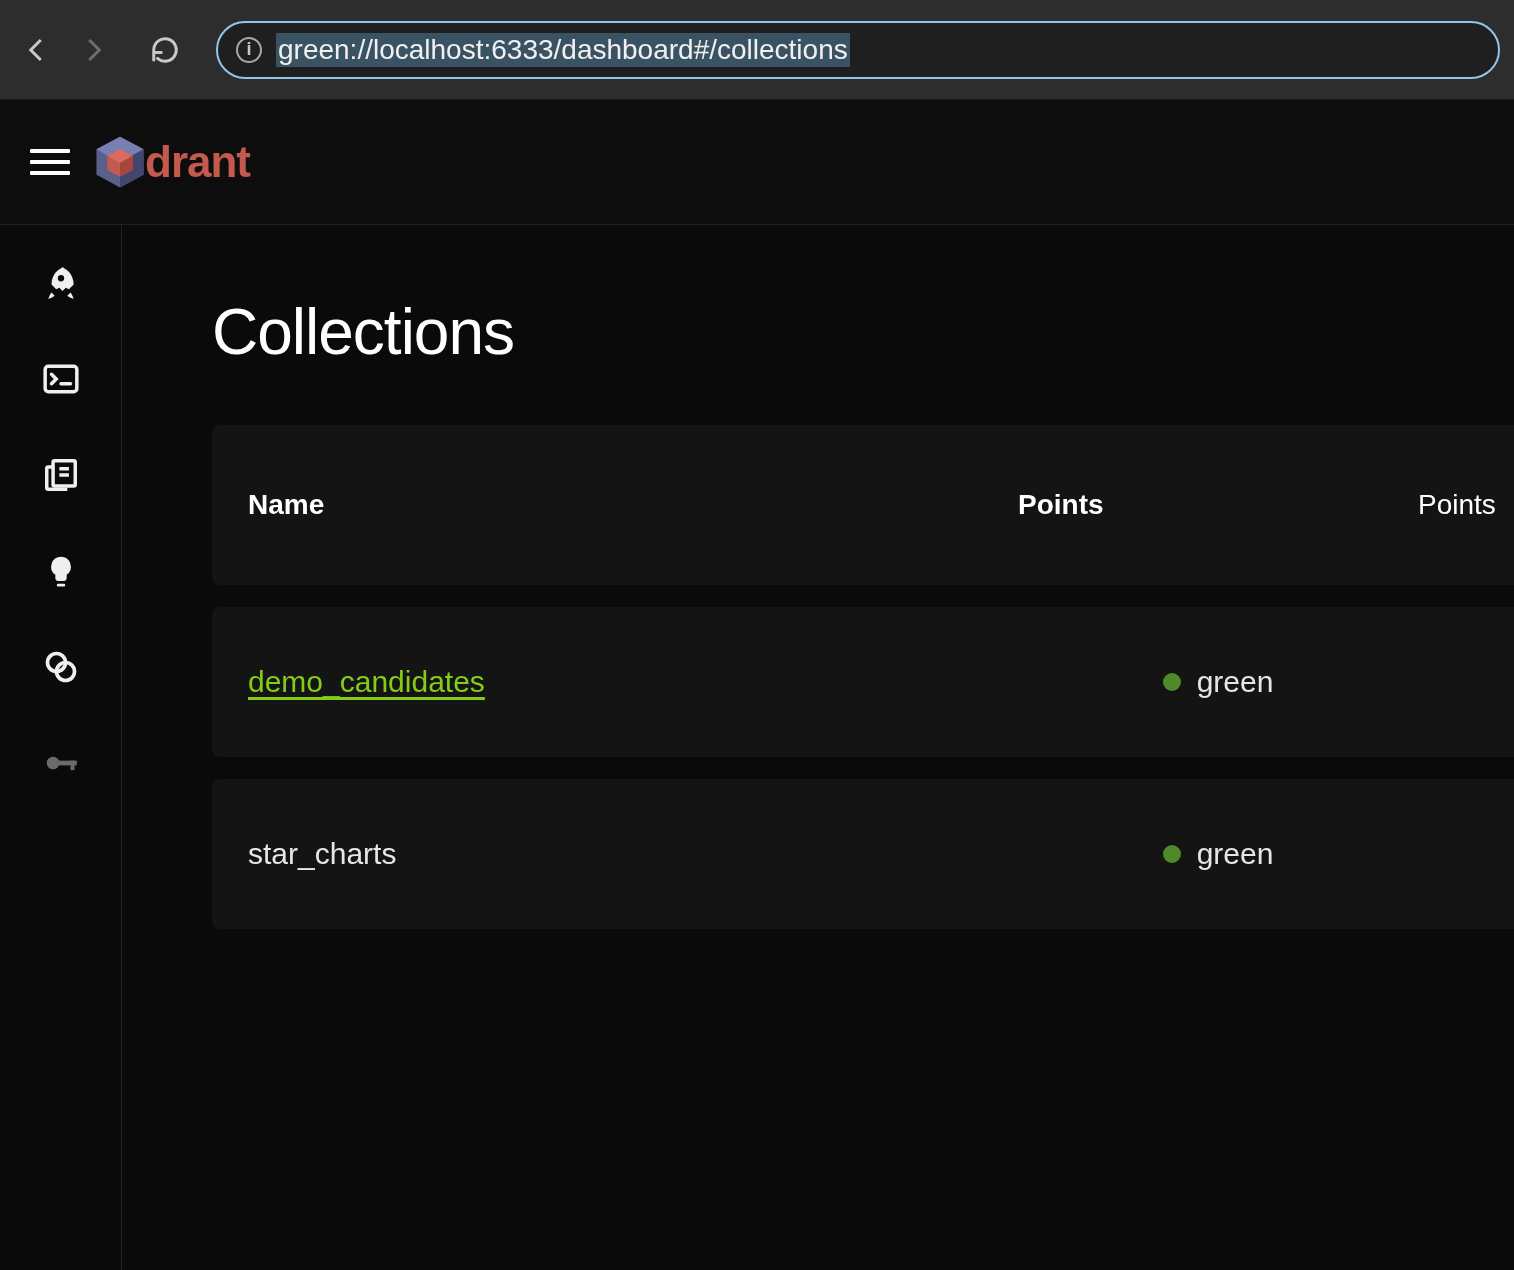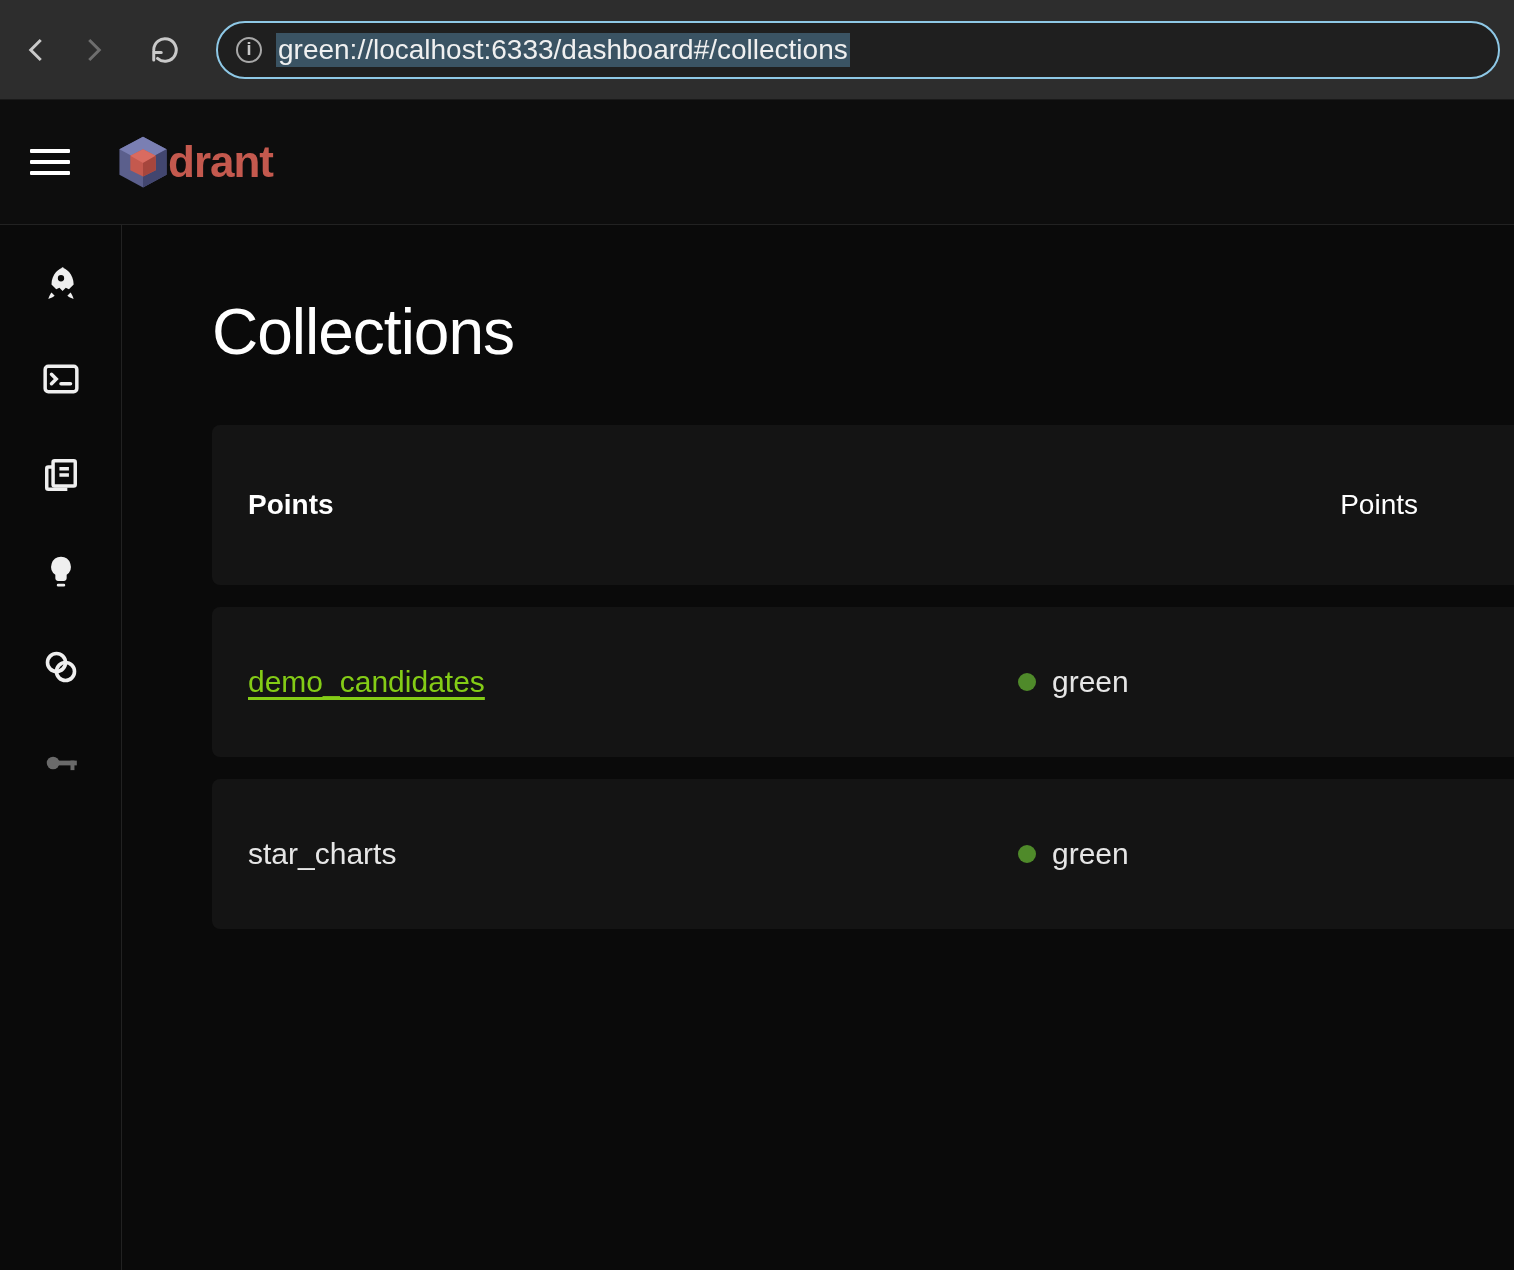--- a/index.html
+++ b/index.html
@@ -60,21 +60,21 @@
     font-weight: 600;
   }
 
   
   .app-header {
     height: 125px;
     background: #0d0d0d;
     display: flex;
     align-items: center;
     padding: 0 30px;
-    gap: 44px;
+    gap: 21px;
     border-bottom: 1px solid #222;
   }
   .hamburger {
     width: 40px; height: 40px;
     display: flex; flex-direction: column;
     justify-content: center; gap: 7px;
     cursor: pointer;
   }
   .hamburger span { display: block; height: 4px; background: #fff; border-radius: 1px; }
 
@@ -164,21 +164,21 @@
     align-items: center;
     padding: 0 36px;
   }
   .thead { height: 160px; font-size: 28px; font-weight: 700; }
   .trow  { height: 150px; font-size: 30px; color: #e6e6e6; }
   .trow a {
     color: #84cc16;
     text-decoration: underline;
     text-underline-offset: 5px;
   }
-  .status-cell { display: flex; align-items: center; gap: 16px; }
+  .status-cell { display: flex; align-items: center; gap: 16px; justify-content: center; }
   .dot {
     width: 18px; height: 18px; border-radius: 50%;
     background: #4f8a2a;
   }
   .points-head { text-align: right; font-weight: 400; }
 </style>
 </head>
 <body>
 
 <div class="browser-bar">
@@ -263,20 +263,21 @@
         </svg>
     </div>
   </div>
 
   <div class="main">
     <h1 class="page-title">Collections</h1>
 
 
     <div class="table">
       <div class="thead">
+        <div>Name</div>
         <div>Points</div>
         <div class="points-head">Points</div>
       </div>
 
       <div class="trow">
         <div><a href="#">demo_candidates</a></div>
         <div class="status-cell">
           <span class="dot"></span>
           <span>green</span>
         </div>

